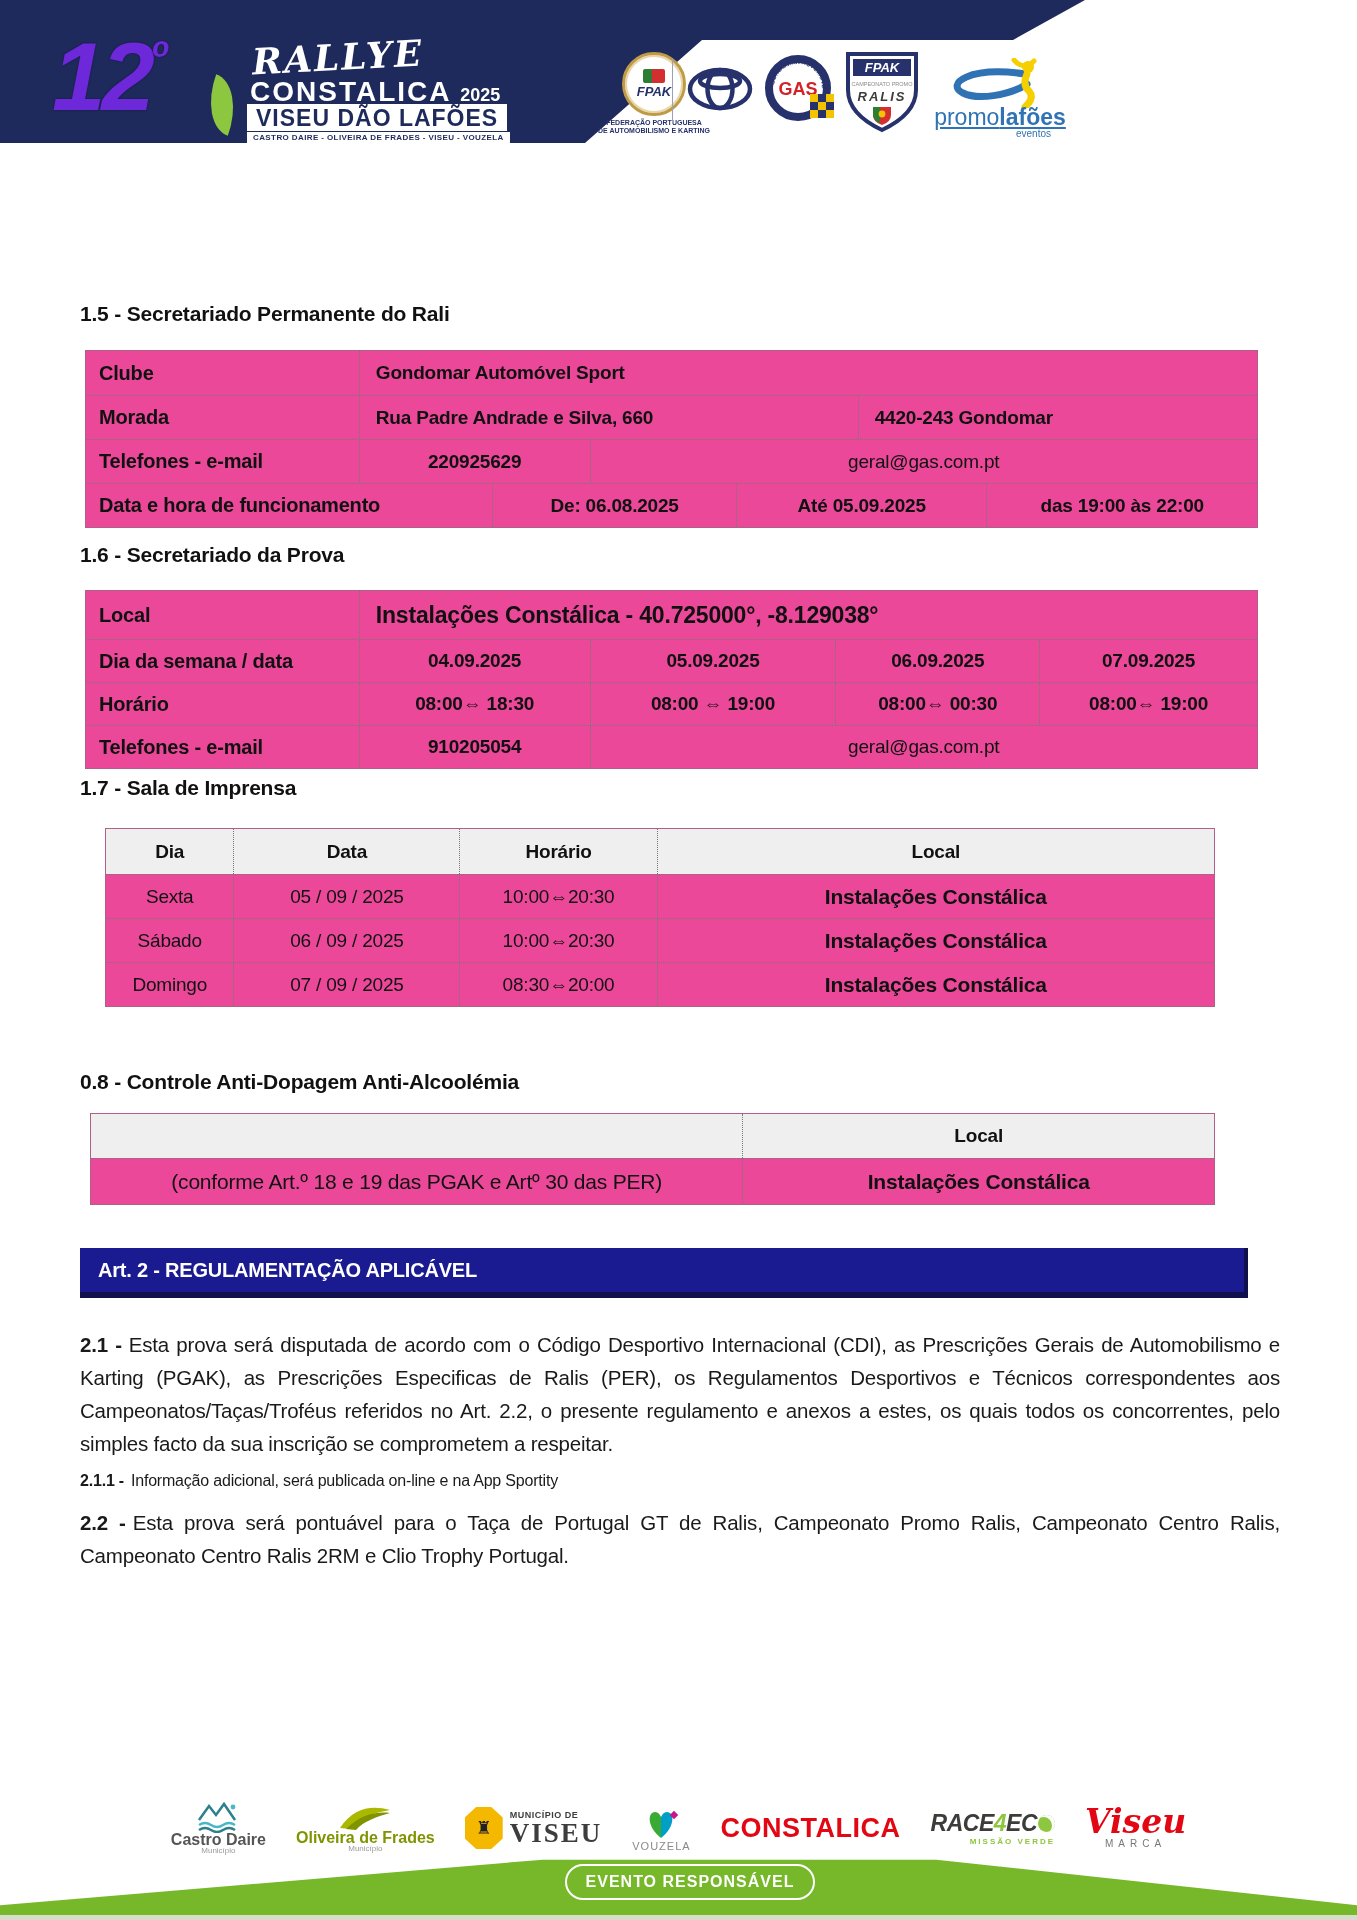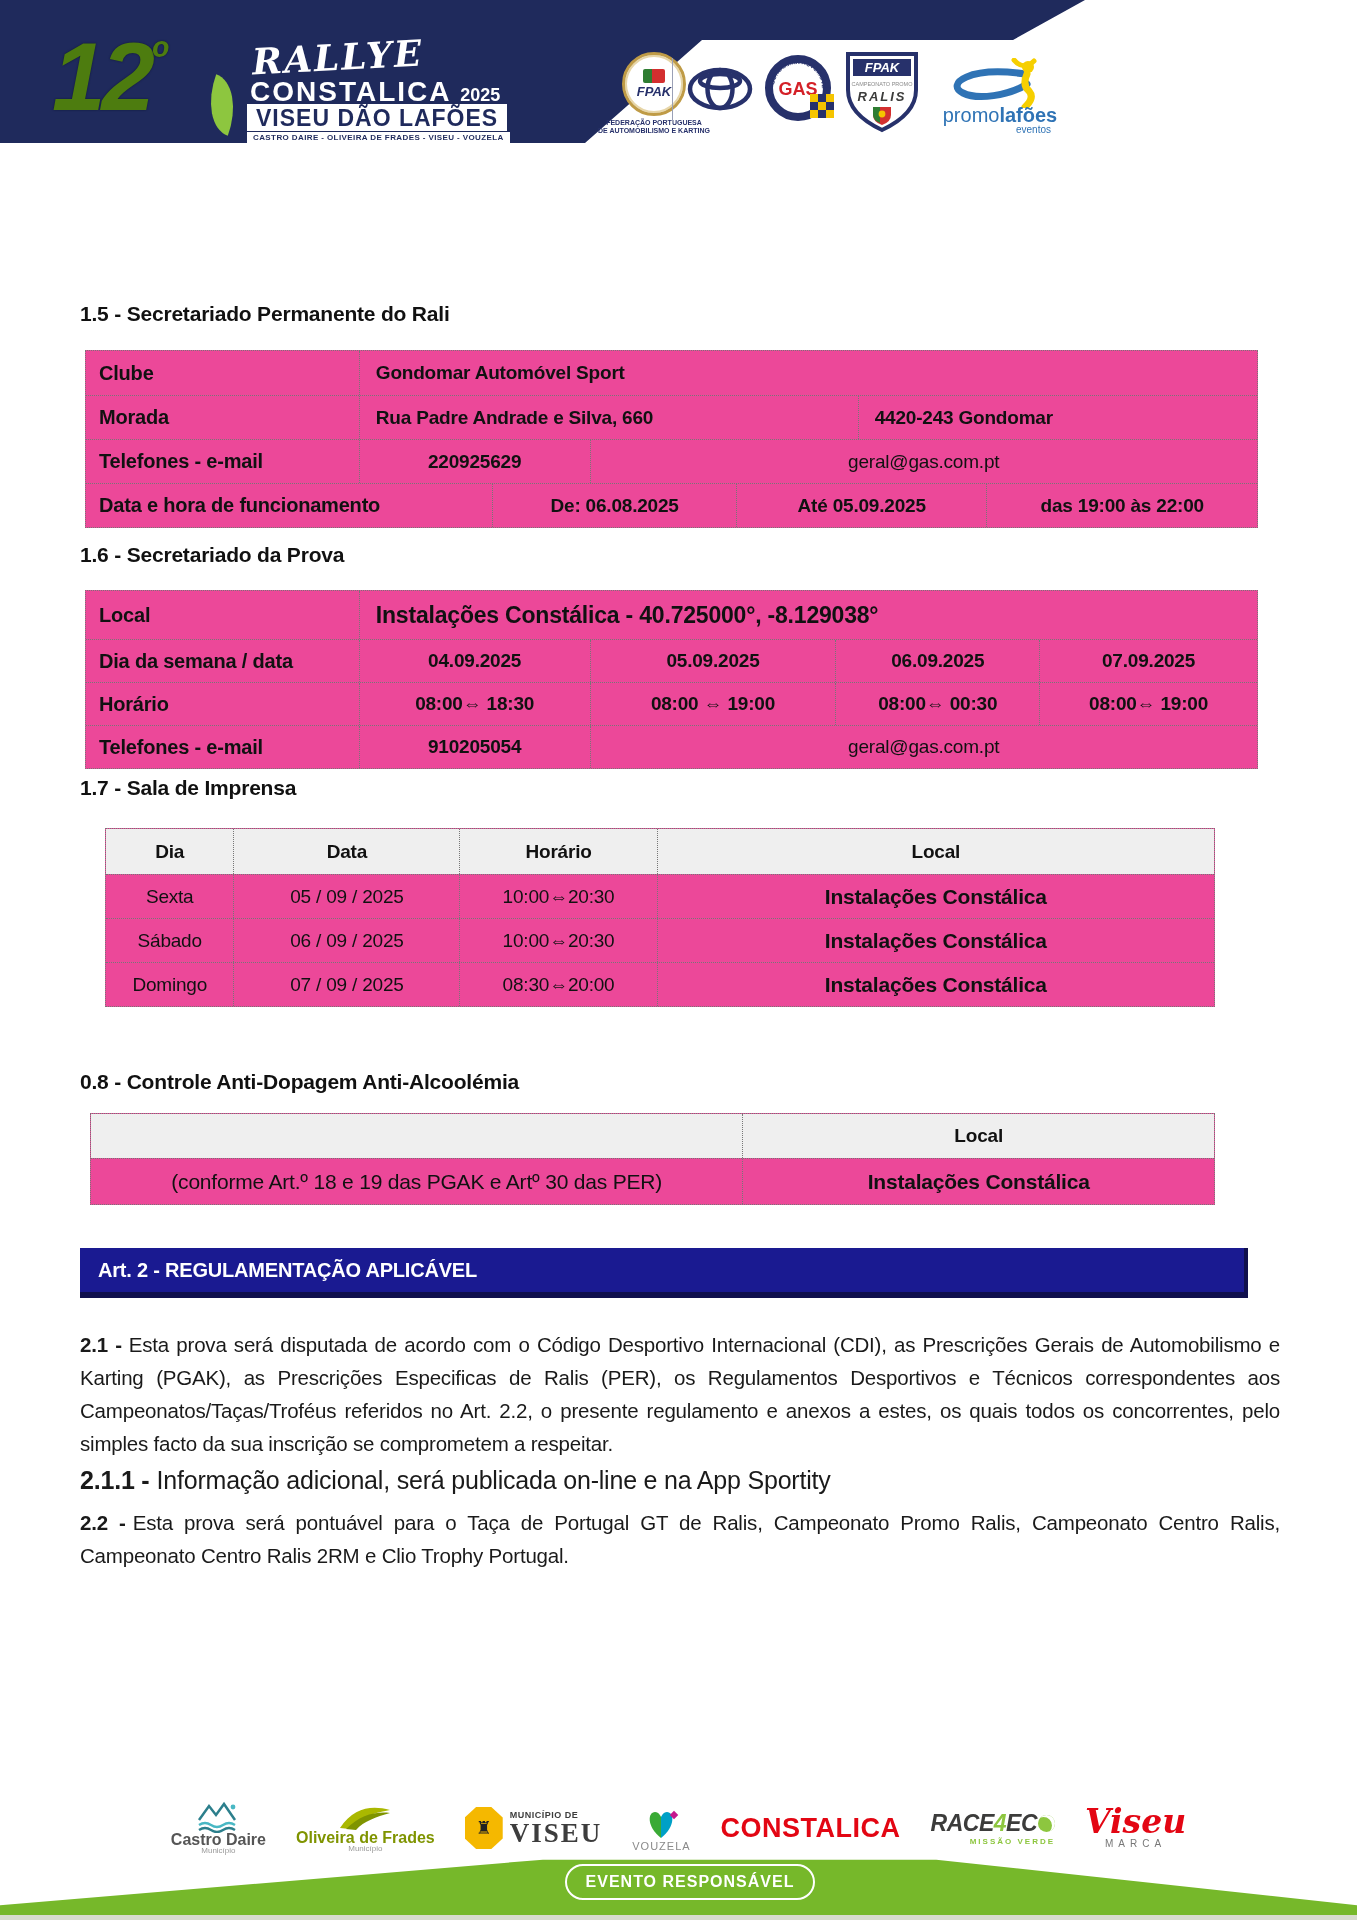--- a/index.html
+++ b/index.html
@@ -3,21 +3,21 @@
 <meta charset="utf-8">
 <style>
   html,body{margin:0;padding:0;background:#e8e8e8;}
   body{font-family:"Liberation Sans", sans-serif;}
   #page{position:relative;width:1357px;height:1920px;background:#ffffff;overflow:hidden;margin:0 auto;}
 
   
   .header{position:absolute;left:0;top:0;width:1357px;height:160px;}
   .navy-shape{position:absolute;left:0;top:0;width:1357px;height:150px;background:#1f2a5c;
     clip-path:polygon(0 0,1085px 0,1013px 40px,702px 40px,585px 143px,0 143px);}
-  .logo-num{position:absolute;left:52px;top:22px;color:#4d7c0f;font-size:96px;font-weight:900;font-style:italic;
+  .logo-num{position:absolute;left:52px;top:22px;color:#6d28d9;font-size:96px;font-weight:900;font-style:italic;
     letter-spacing:-4px;text-shadow:0 0 2px #0e1436;}
   .logo-ord{font-size:44px;vertical-align:38px;letter-spacing:0;}
   .logo-leaf{position:absolute;left:206px;top:78px;width:32px;height:54px;background:#8dc63f;
     border-radius:0 100% 0 100%;transform:rotate(20deg);}
   .logo-rallye{position:absolute;left:252px;top:36px;color:#fff;font-size:36px;font-weight:700;font-style:italic;
     font-family:"DejaVu Serif", serif;transform:rotate(-3deg);letter-spacing:2px;}
   .logo-constalica{position:absolute;left:250px;top:76px;color:#fff;font-size:28px;font-weight:800;letter-spacing:2px;}
   .logo-year{font-size:18px;font-weight:700;letter-spacing:0;}
   .logo-viseu-box{position:absolute;left:247px;top:104px;background:#fff;color:#1f2a5c;font-size:23px;font-weight:800;
     padding:1px 9px 0 9px;letter-spacing:1px;line-height:26px;}
@@ -29,21 +29,21 @@
   .fpak-circle{width:58px;height:58px;border:3px solid #bf9b46;border-radius:50%;background:#fff;
     display:flex;flex-direction:column;align-items:center;justify-content:center;box-shadow:0 0 0 2px #e7d6a8 inset;}
   .fpak-flag{width:22px;height:14px;border-radius:2px;background:linear-gradient(90deg,#2e7d32 40%,#d32f2f 40%);}
   .fpak-word{color:#27316b;font-size:13px;font-weight:900;font-style:italic;margin-top:1px;}
   .fpak-cap{margin-top:3px;font-size:7px;color:#27316b;font-weight:700;text-align:center;line-height:8px;}
   .sp-divider{position:absolute;left:672px;top:58px;width:1px;height:66px;background:#9aa0b5;}
   .sp-toyota{left:686px;top:66px;}
   .sp-gas{left:762px;top:52px;}
   .sp-shield{left:842px;top:50px;}
   .sp-promo{left:935px;top:58px;width:130px;}
-  .promo-text{font-size:20px;color:#2f73b5;margin-top:-4px;letter-spacing:0;}
+  .promo-text{font-size:23px;color:#2f73b5;margin-top:-4px;letter-spacing:0;text-decoration:underline;}
   .promo-text b{font-weight:800;}
   .promo-sub{font-size:10px;color:#2f73b5;align-self:flex-end;margin:-3px 14px 0 0;}
 
   
   .sec-heading{position:absolute;left:80px;color:#111;font-size:21px;font-weight:700;letter-spacing:-.2px;}
   .art-banner{position:absolute;left:80px;top:1248px;width:1168px;height:50px;background:#1a1a91;
     border-bottom:6px solid #10104d;border-right:4px solid #10104d;display:flex;align-items:center;box-sizing:border-box;}
   .art-banner span{color:#fff;font-size:20px;font-weight:700;padding-left:18px;letter-spacing:-.2px;}
   .para{position:absolute;left:80px;width:1200px;font-size:20.5px;line-height:33px;color:#1a1a1a;
     text-align:justify;letter-spacing:-.2px;}
@@ -260,21 +260,21 @@
       </div>
     </div>
 
   <div class="art-banner">
     <span>Art. 2 - REGULAMENTAÇÃO APLICÁVEL</span>
   </div>
 
   <div class="para" style="top:1328px;">
     <span class="pfx">2.1 -</span><span>Esta prova será disputada de acordo com o Código Desportivo Internacional (CDI), as Prescrições Gerais de Automobilismo e Karting (PGAK), as Prescrições Especificas de Ralis (PER), os Regulamentos Desportivos e Técnicos correspondentes aos Campeonatos/Taças/Troféus referidos no Art. 2.2, o presente regulamento e anexos a estes, os quais todos os concorrentes, pelo simples facto da sua inscrição se comprometem a respeitar.</span>
   </div>
-  <div class="para para-single" style="top:1464px;font-size:25px;">
+  <div class="para para-single" style="top:1464px;font-size:16px;">
     <span class="pfx">2.1.1 -</span><span>Informação adicional, será publicada on-line e na App Sportity</span>
   </div>
   <div class="para" style="top:1506px;">
     <span class="pfx">2.2 -</span><span>Esta prova será pontuável para o Taça de Portugal GT de Ralis, Campeonato Promo Ralis, Campeonato Centro Ralis, Campeonato Centro Ralis 2RM e Clio Trophy Portugal.</span>
   </div>
 
   <div class="footer-logos">
 
     <div class="flogo">
       <svg width="46" height="32" viewBox="0 0 46 32">

